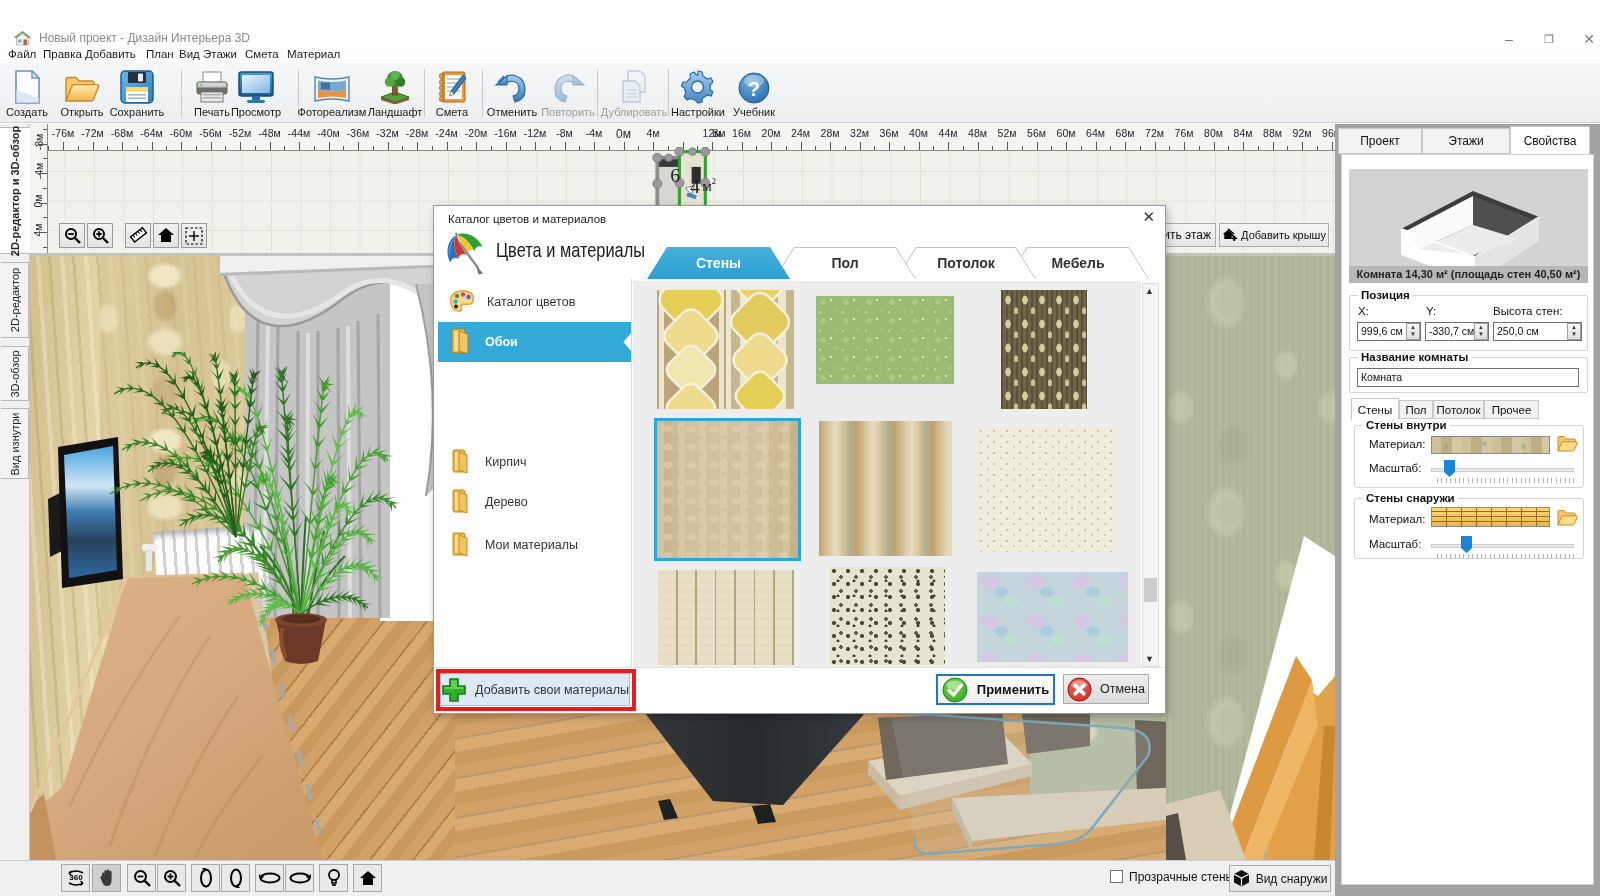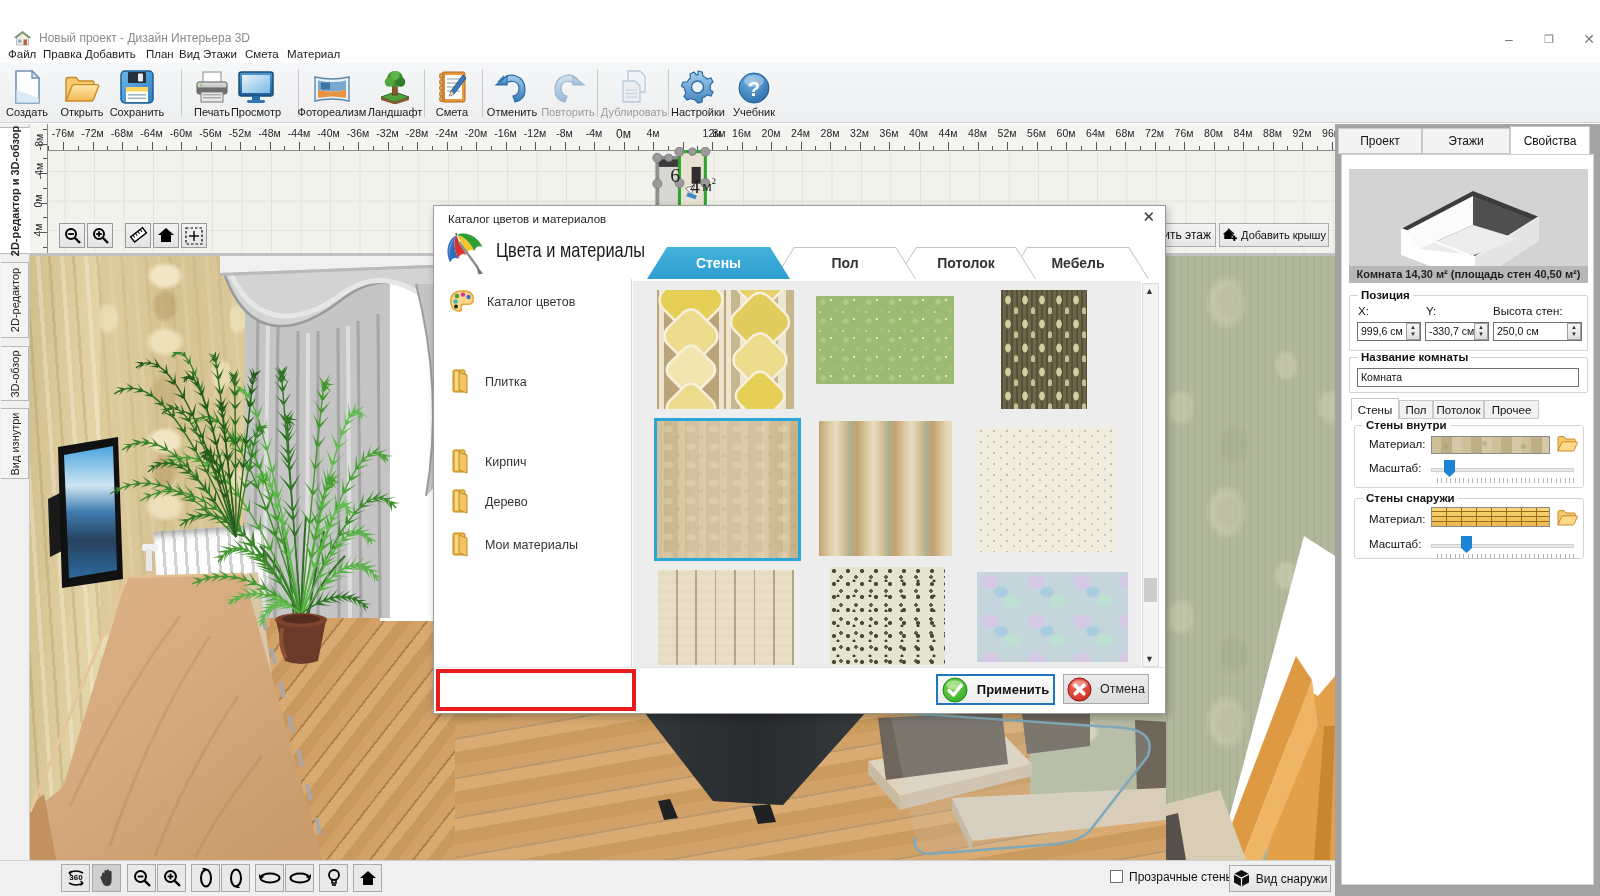--- a/index.html
+++ b/index.html
@@ -1733,25 +1733,25 @@
  <div id="dlist">
   <div class="ditem" style="top:3px"><span class="dico"><svg width="26" height="24" viewBox="0 0 26 24">
               <path d="M13 1 Q25 1 25 10 Q25 16 19 16 L15 16 Q12 16 13 19 Q14 23 10 23 Q1 22 1 12 Q1 2 13 1" fill="#e8a33d"></path>
               <path d="M13 2.5 Q23.5 2.5 23.5 10 Q23.5 14.5 19 14.5 L14.5 14.5 Q10.5 14.5 11.5 18.5 Q12 21.5 10 21.5 Q2.5 21 2.5 12 Q2.5 3.5 13 2.5" fill="#f8d98a"></path>
               <circle cx="8" cy="7" r="2.2" fill="#3fa03a"></circle>
               <circle cx="14" cy="5.5" r="2.2" fill="#d43a9a"></circle>
               <circle cx="19.5" cy="8" r="2.2" fill="#3a6ad4"></circle>
               <circle cx="6.5" cy="12.5" r="2.2" fill="#30b8c4"></circle>
               <circle cx="7" cy="17.5" r="2" fill="#222"></circle>
             </svg></span>Каталог цветов</div>
-  <div class="ditem" style="top:83px"><span class="dico"><svg width="24" height="28" viewBox="0 0 24 28">
-              <rect x="4" y="3" width="12" height="22" rx="1.5" fill="#e8b43f" stroke="#c08a20"></rect>
-              <rect x="6" y="5" width="8" height="18" fill="#f8d98a"></rect>
-              <path d="M10 5 L18 8 L18 26 L10 23 Z" fill="#f0c45e" stroke="#c08a20"></path>
-            </svg></span>Плитка</div>
+  <div class="ditem act" style="top:43px"><span class="dico"><svg width="24" height="28" viewBox="0 0 24 28">
+              <rect x="3" y="2" width="13" height="24" rx="1.5" fill="#e8b43f" stroke="#b07c1a"></rect>
+              <rect x="5" y="4" width="9" height="20" fill="#f8d98a"></rect>
+              <path d="M10 4 L19 7 L19 27 L10 24 Z" fill="#f0c45e" stroke="#b07c1a"></path>
+            </svg></span>Обои</div>
   <div class="ditem" style="top:163px"><span class="dico"><svg width="24" height="28" viewBox="0 0 24 28">
               <rect x="4" y="3" width="12" height="22" rx="1.5" fill="#e8b43f" stroke="#c08a20"></rect>
               <rect x="6" y="5" width="8" height="18" fill="#f8d98a"></rect>
               <path d="M10 5 L18 8 L18 26 L10 23 Z" fill="#f0c45e" stroke="#c08a20"></path>
             </svg></span>Кирпич</div>
   <div class="ditem" style="top:203px"><span class="dico"><svg width="24" height="28" viewBox="0 0 24 28">
               <rect x="4" y="3" width="12" height="22" rx="1.5" fill="#e8b43f" stroke="#c08a20"></rect>
               <rect x="6" y="5" width="8" height="18" fill="#f8d98a"></rect>
               <path d="M10 5 L18 8 L18 26 L10 23 Z" fill="#f0c45e" stroke="#c08a20"></path>
             </svg></span>Дерево</div>
@@ -1795,20 +1795,24 @@
       <div class="sw abs" style="left:224px;top:364px;width:136px;height:95px;background-image:repeating-linear-gradient(0deg,rgba(170,160,130,.06) 0 3px,transparent 3px 9px),repeating-linear-gradient(90deg,#e9dfc6 0 17.5px,#d9cfb2 14px 17.5px,#b2a784 17.5px 19.5px)"></div>
       <div class="sw abs" style="left:396px;top:361px;width:115px;height:98px;background-color:#e7e3d1;background-image:radial-gradient(circle 3.5px at 4px 4px,#474a36 52%,transparent 66%),radial-gradient(circle 3px at 11px 10px,#5a5d45 52%,transparent 68%),radial-gradient(circle 2.5px at 8px 14px,#3c3f2d 52%,transparent 70%);background-size:14px 13px,15px 14px,16px 15px"></div>
       <div class="sw abs" style="left:543px;top:366px;width:151px;height:90px;background-color:#c4d6dc;background-image:radial-gradient(ellipse 17px 13px at 13px 10px,#d5c8e4 42%,transparent 64%),radial-gradient(ellipse 15px 11px at 35px 29px,#bce0d2 42%,transparent 64%),radial-gradient(ellipse 13px 10px at 24px 20px,#aaccdf 40%,transparent 64%);background-size:46px 39px"></div>
       <div id="dscroll">
   <div class="abs" style="left:2px;top:2px;font-size:9px;color:#333">▲</div>
   <div class="abs" style="left:2px;bottom:2px;font-size:9px;color:#333">▼</div>
   <div class="abs" style="left:1px;top:294px;width:13px;height:24px;background:#cdcdcd"></div>
  </div>
  <div id="dlg-bottom">
   <div id="redframe"></div>
+  <div id="addbtn"><svg width="26" height="26" viewBox="0 0 26 26">
+            <path d="M9 2 L17 2 L17 9 L24 9 L24 17 L17 17 L17 24 L9 24 L9 17 L2 17 L2 9 L9 9 Z" fill="#2eb02c" stroke="#1a7a18" stroke-width="1.6"></path>
+            <path d="M10 3.4 L16 3.4 L16 10 L22.6 10 L22.6 12 L3.4 12 L3.4 10 L10 10 Z" fill="#6fd860" opacity=".8"></path>
+          </svg>Добавить свои материалы</div>
   <div id="applybtn"><svg width="26" height="26" viewBox="0 0 26 26">
             <circle cx="13" cy="13" r="12" fill="url(#gok)" stroke="#1a8a1a"></circle>
             <ellipse cx="13" cy="8" rx="8.5" ry="4.5" fill="#fff" opacity=".4"></ellipse>
             <path d="M7 13.5 L11.5 18 L19 8.5" fill="none" stroke="#fff" stroke-width="3.4" stroke-linecap="round" stroke-linejoin="round"></path>
             <defs>
               <radialGradient id="gok" cx=".4" cy=".35" r=".9">
                 <stop offset="0" stop-color="#7fd94f"></stop>
                 <stop offset="1" stop-color="#1f9e22"></stop>
               </radialGradient>
             </defs>

